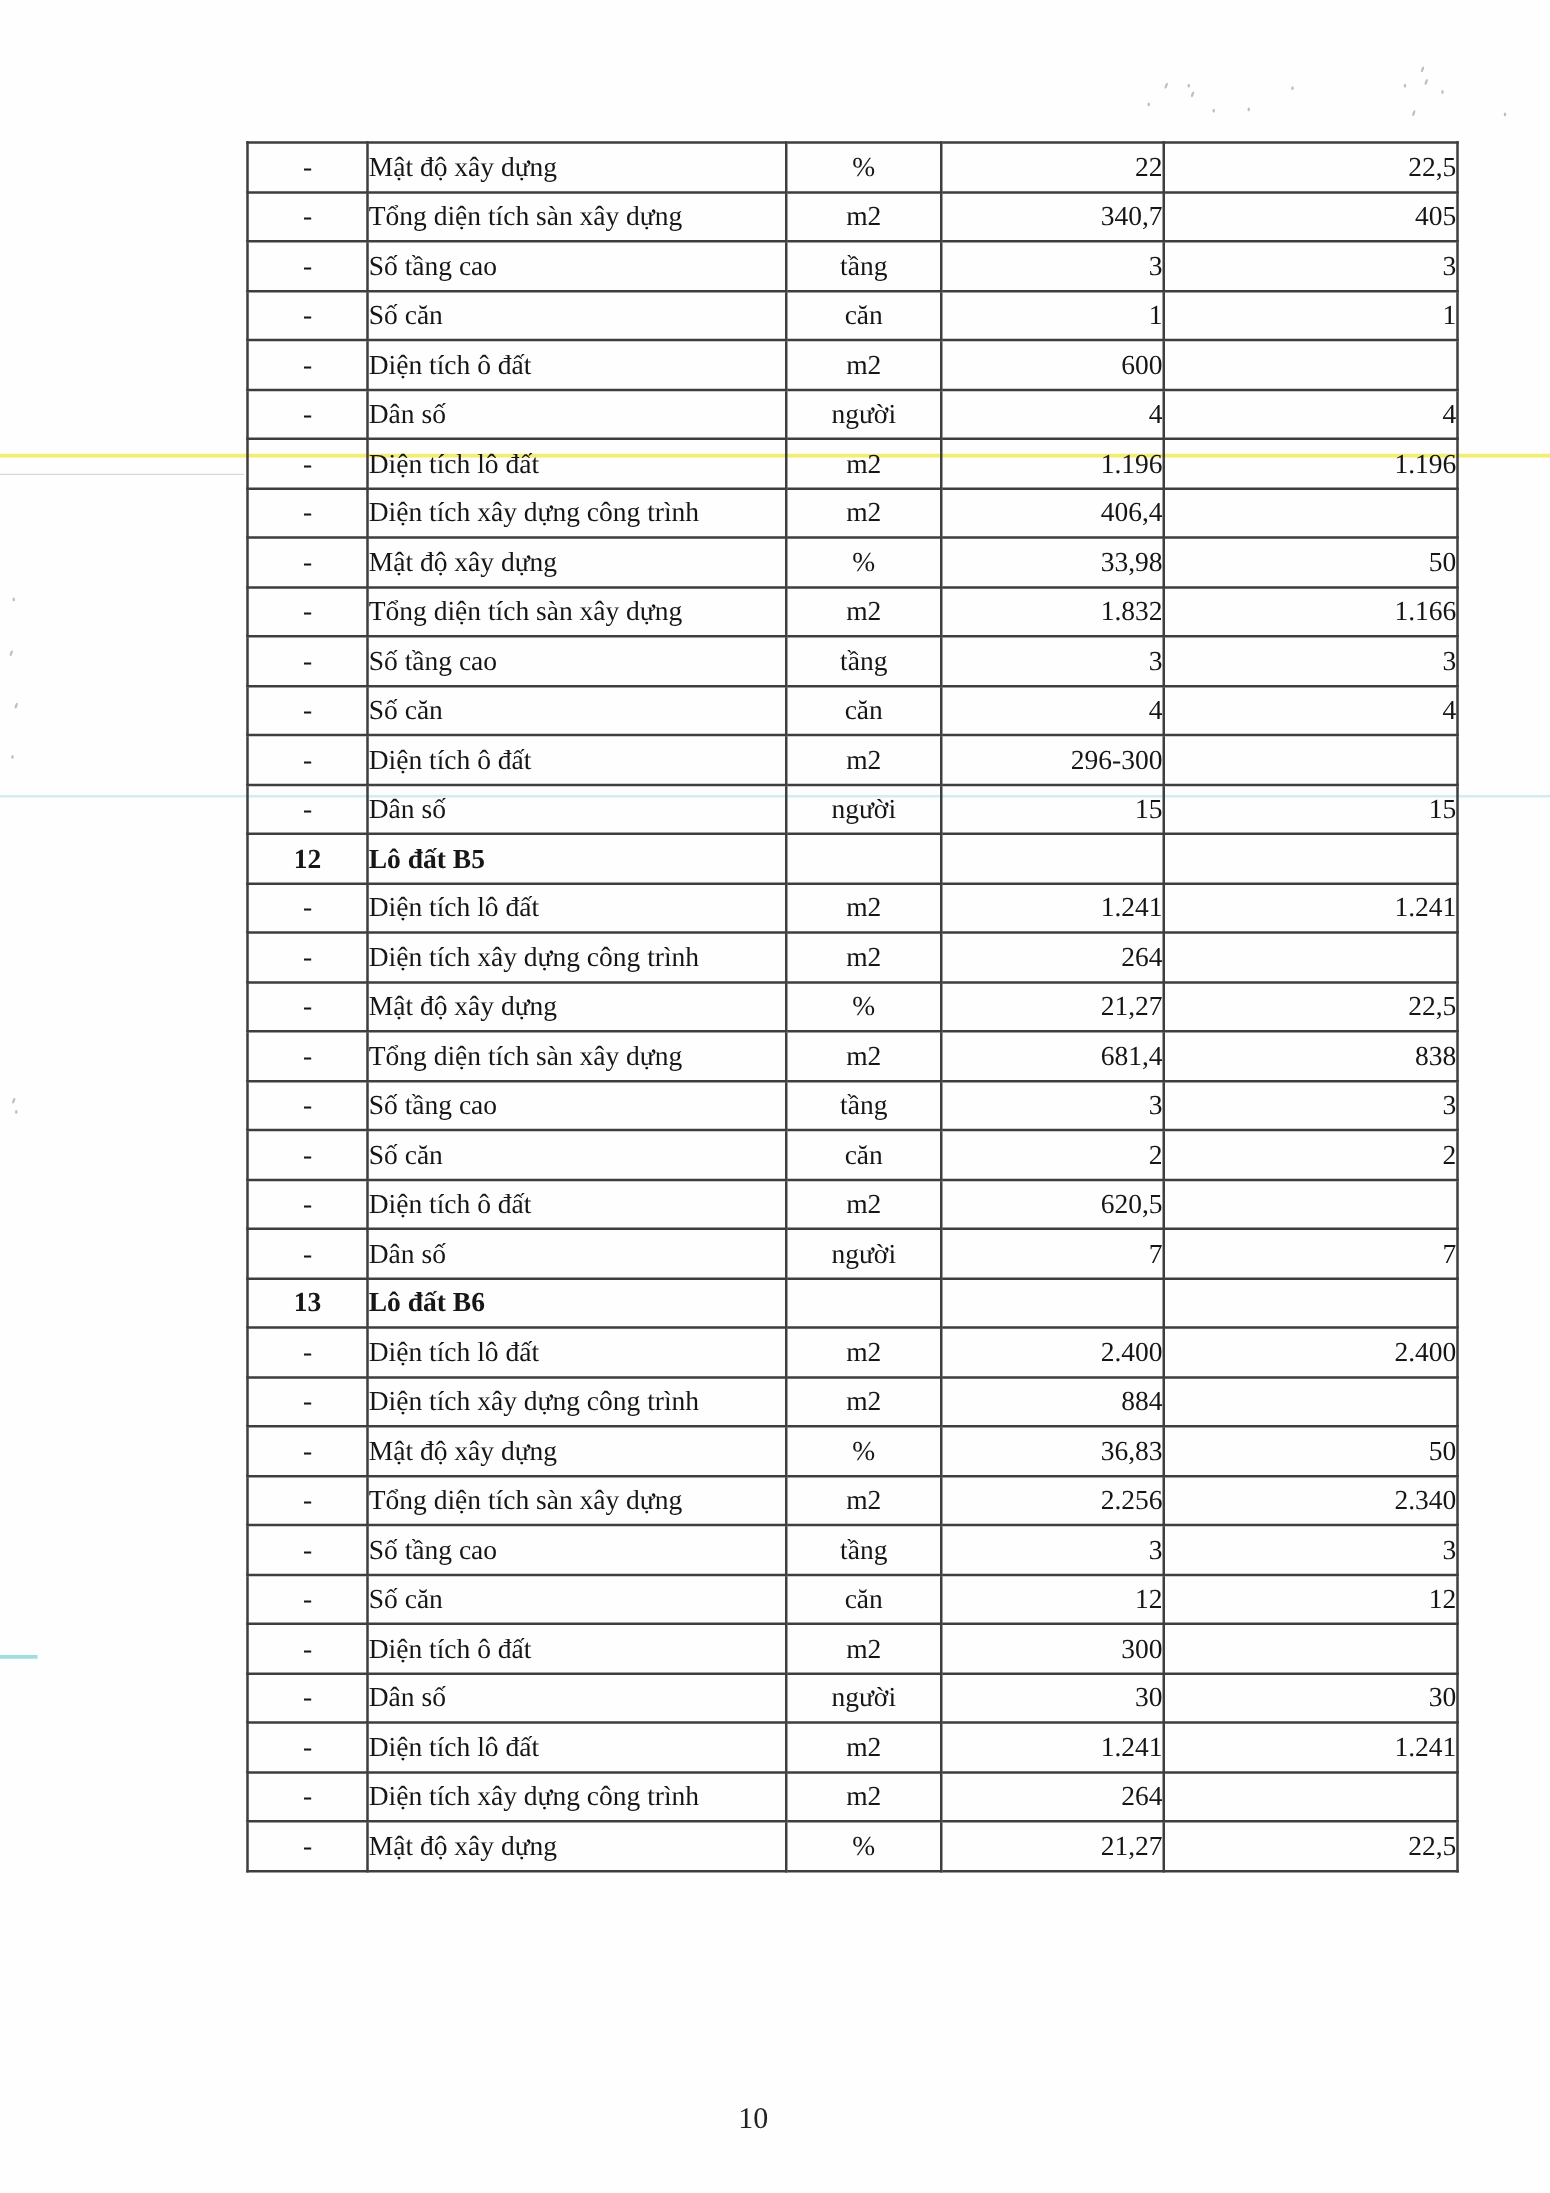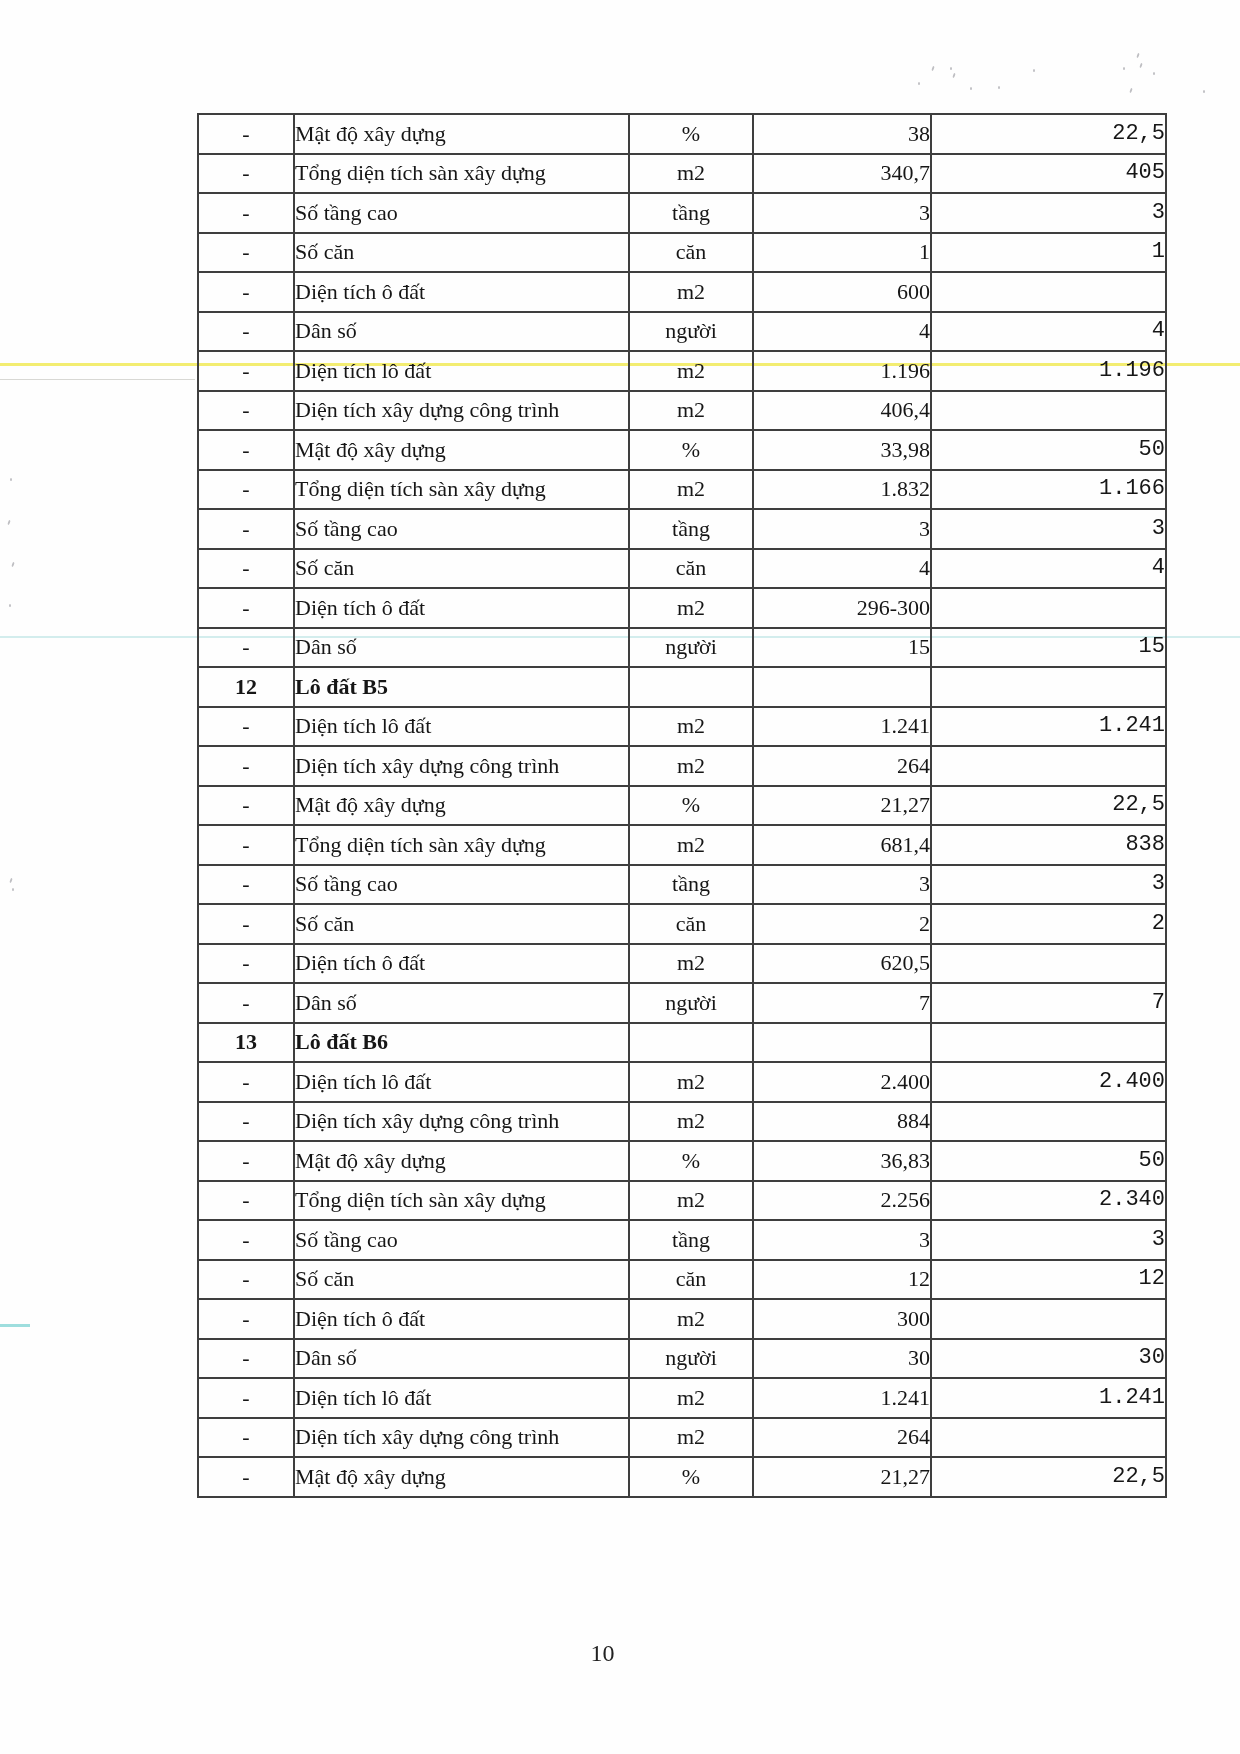--- a/index.html
+++ b/index.html
@@ -28,26 +28,26 @@
     color:#161616;
     padding:0;
     white-space:nowrap;
     overflow:hidden;
     background:transparent;
   }
   td.stt{text-align:center;}
   td.label{text-align:left;padding-left:13px;margin-left:46px;}
   td.unit{text-align:center;}
   td.v1{text-align:right;padding-right:12px;}
-  td.v2{text-align:right;padding-right:12px;font-family:Liberation Mono, monospace;}
+  td.v2{text-align:right;padding-right:12px;}
   tr.section td{font-weight:bold;}
 
   .page-number{
     position:absolute;
-    left:0;top:1640px;width:1205px;
+    left:0;top:1682px;width:1205px;
     text-align:center;
     font-size:24px;
     color:#222;
   }
 
   
   .yellow-line{
     position:absolute;left:0;top:363px;width:1240px;height:3px;
     opacity:.8;
   }
@@ -104,21 +104,21 @@
       <col style="width:335px">
       <col style="width:124px">
       <col style="width:178px">
       <col style="width:235px">
     </colgroup>
     <tbody>
         <tr>
           <td class="stt">-</td>
           <td class="label">Mật độ xây dựng</td>
           <td class="unit">%</td>
-          <td class="v1">38</td>
+          <td class="v1">22</td>
           <td class="v2">22,5</td>
         </tr>
         <tr>
           <td class="stt">-</td>
           <td class="label">Tổng diện tích sàn xây dựng</td>
           <td class="unit">m2</td>
           <td class="v1">340,7</td>
           <td class="v2">405</td>
         </tr>
         <tr>

